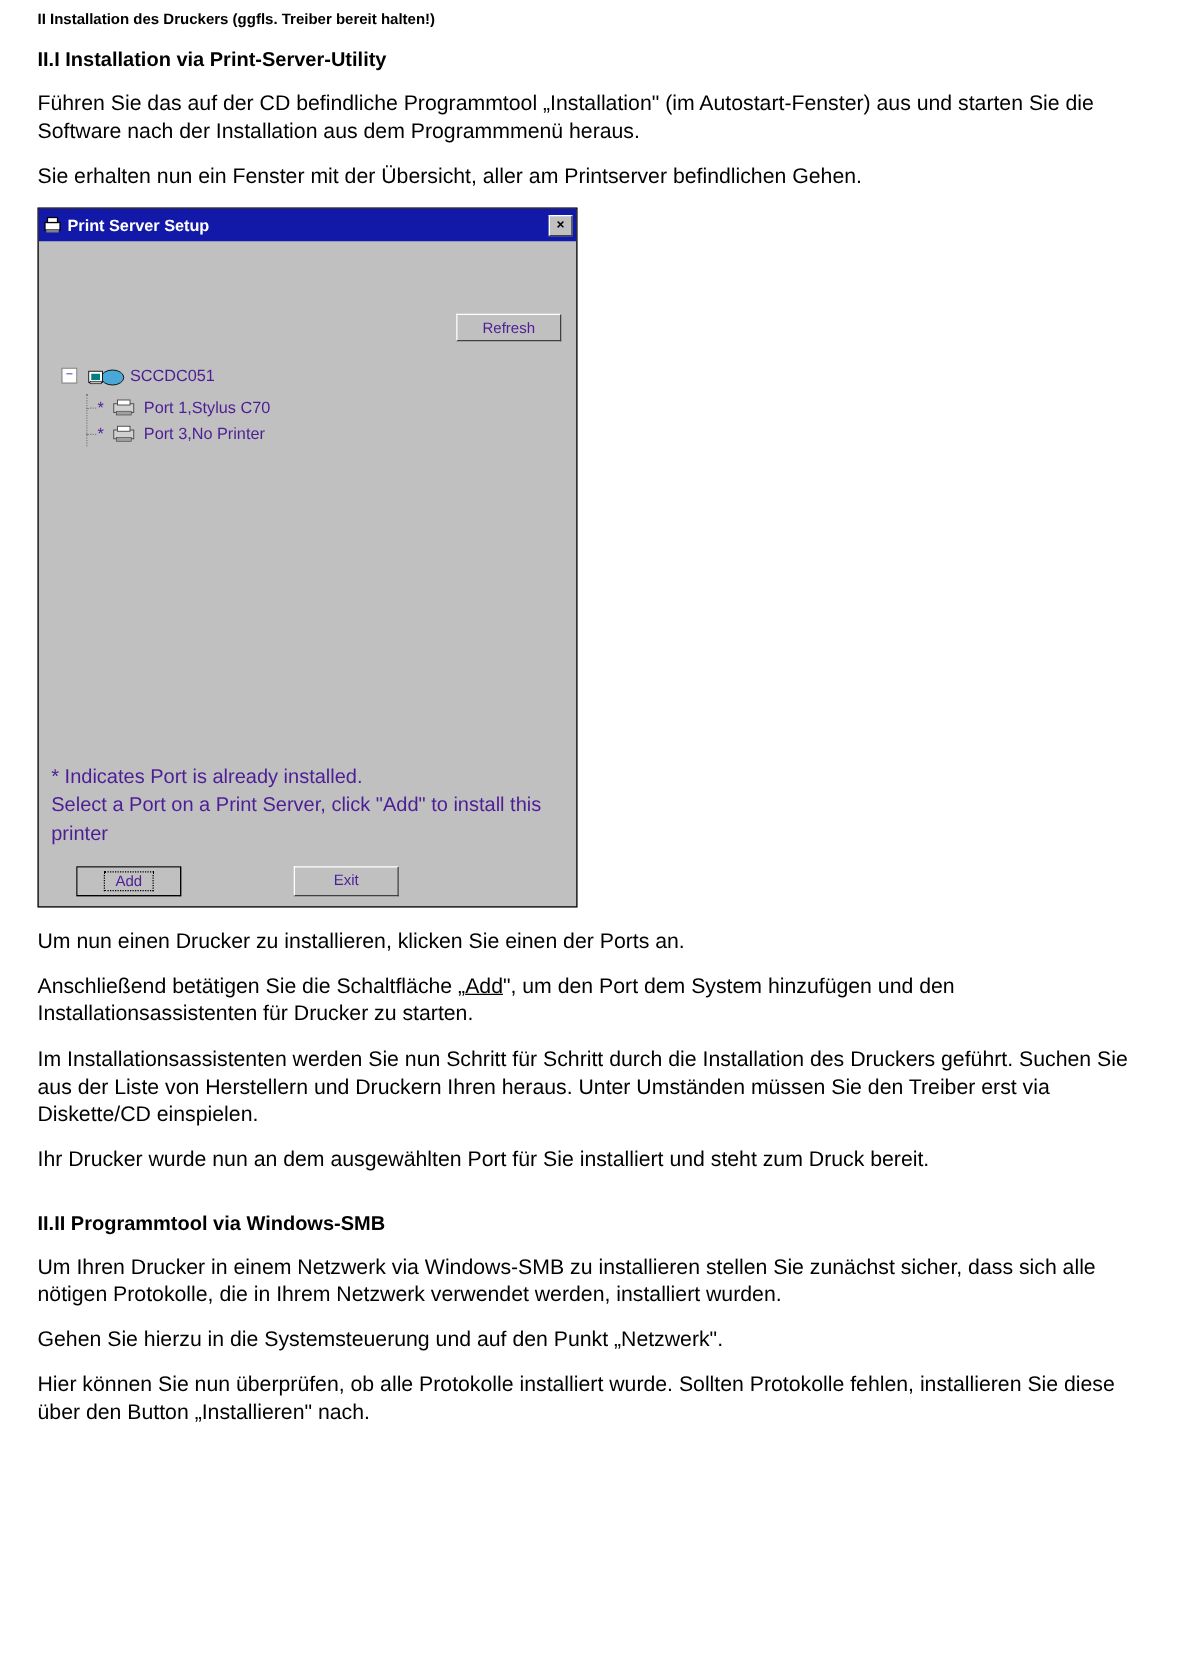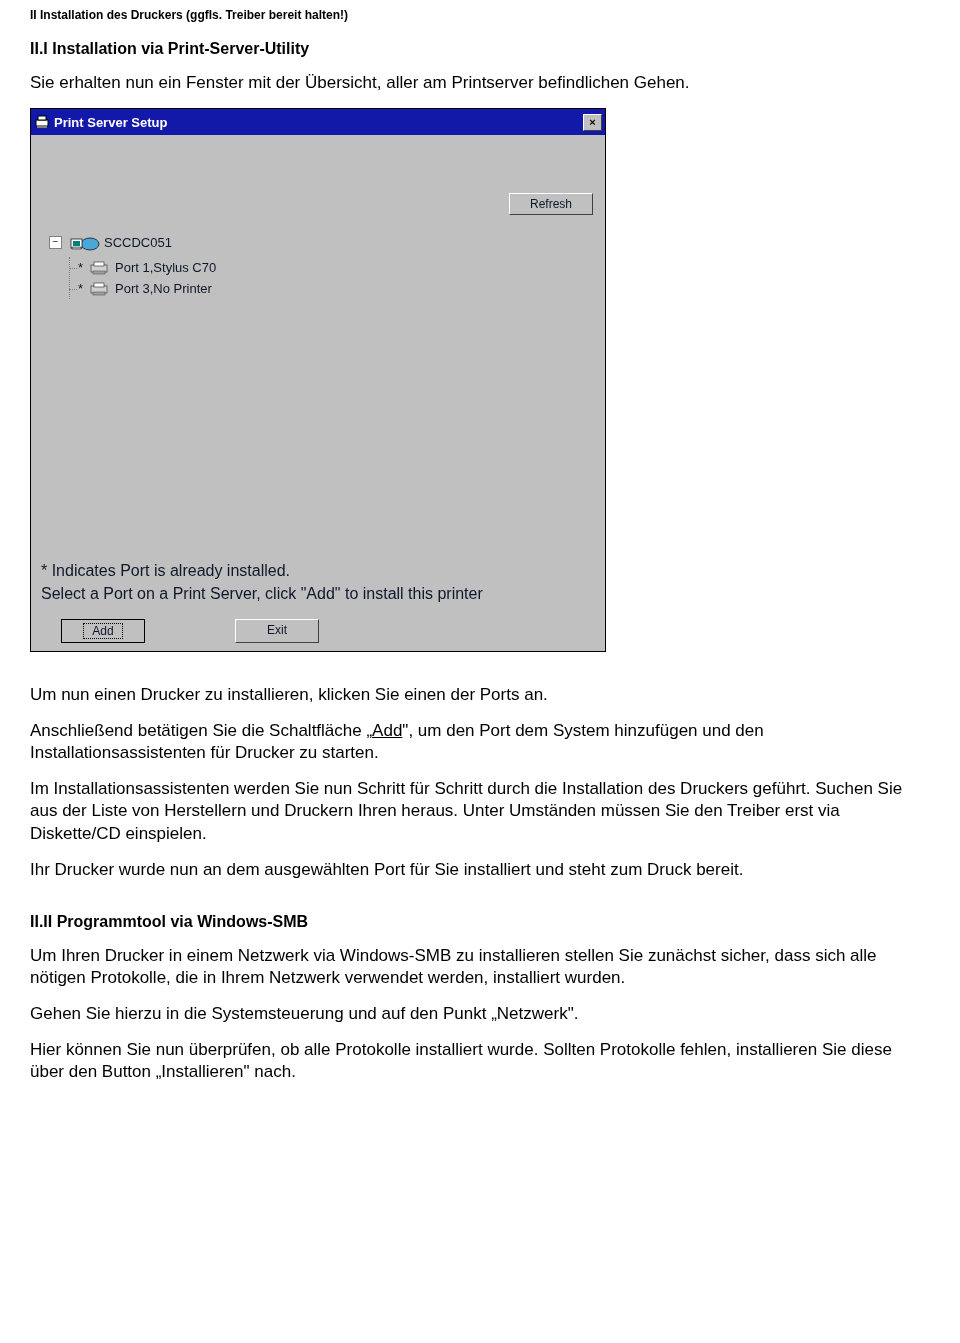--- a/index.html
+++ b/index.html
@@ -24,24 +24,24 @@
     font-weight: bold;
     margin: 0 0 14px 0;
   }
   .para {
     margin: 0 0 14px 0;
     line-height: 1.3;
   }
 
   
   .dialog {
-    width: 576px;
+    width: 432px;
     border: 1px solid #000;
     background: #c0c0c0;
-    margin: 6px 0 32px 0;
+    margin: 6px 0 16px 0;
     box-sizing: border-box;
   }
   .titlebar {
     background: linear-gradient(#1219a8, #1219a8);
     color: #fff;
     display: flex;
     align-items: center;
     padding: 2px 3px;
     height: 22px;
     font-family: "MS Sans Serif", Tahoma, sans-serif;
@@ -66,24 +66,24 @@
     display: inline-flex;
     align-items: center;
     justify-content: center;
     font-family: Arial, sans-serif;
     font-size: 11px;
     color: #000;
     font-weight: bold;
     line-height: 1;
   }
   .dialog-body {
-    padding: 6px 8px 10px 8px;
+    padding: 6px 8px 26px 8px;
     font-family: "MS Sans Serif", Tahoma, sans-serif;
     font-size: 13px;
-    color: #0f172a;
+    color: #4c1d95;
     position: relative;
     min-height: 500px;
   }
   .btn3d {
     display: inline-block;
     background: #c0c0c0;
     border-top: 1px solid #fff;
     border-left: 1px solid #fff;
     border-right: 1px solid #404040;
     border-bottom: 1px solid #404040;
@@ -174,20 +174,21 @@
   }
 </style>
 </head>
 <body>
 
 <div class="page">
 
   <div class="heading1">II Installation des Druckers (ggfls. Treiber bereit halten!)</div>
   <div class="heading2">II.I Installation via Print-Server-Utility</div>
 
+  <p class="para">Führen Sie das auf der CD befindliche Programmtool „Installation" (im Autostart-Fenster) aus und starten Sie die Software nach der Installation aus dem Programmmenü heraus.</p>
   <p class="para">Sie erhalten nun ein Fenster mit der Übersicht, aller am Printserver befindlichen Gehen.</p>
 
   <div class="dialog">
     <div class="titlebar">
       <span class="icon">
         <svg width="16" height="16" viewBox="0 0 16 16">
           <rect x="2" y="6" width="12" height="6" fill="#fff" stroke="#000" stroke-width="1"></rect>
           <rect x="4" y="2" width="8" height="4" fill="#fff" stroke="#000" stroke-width="1"></rect>
           <rect x="3" y="12" width="10" height="2" fill="#808080"></rect>
         </svg>

